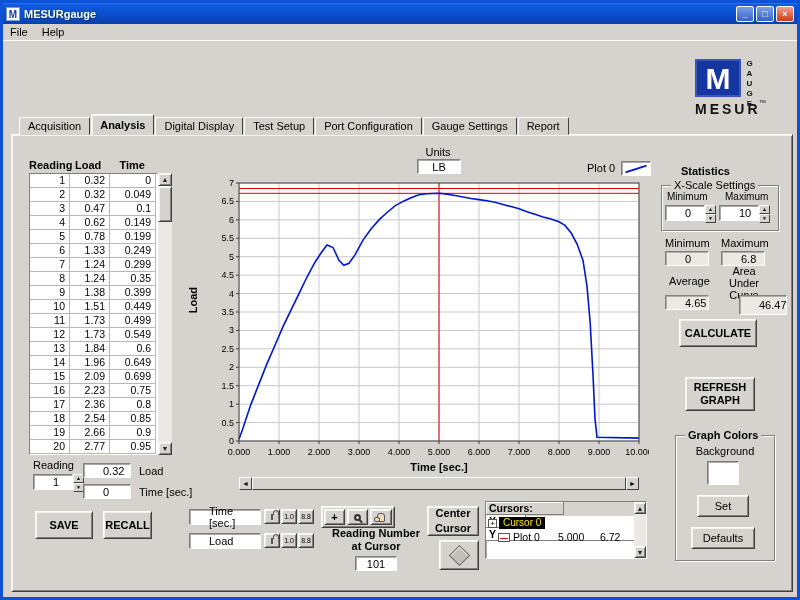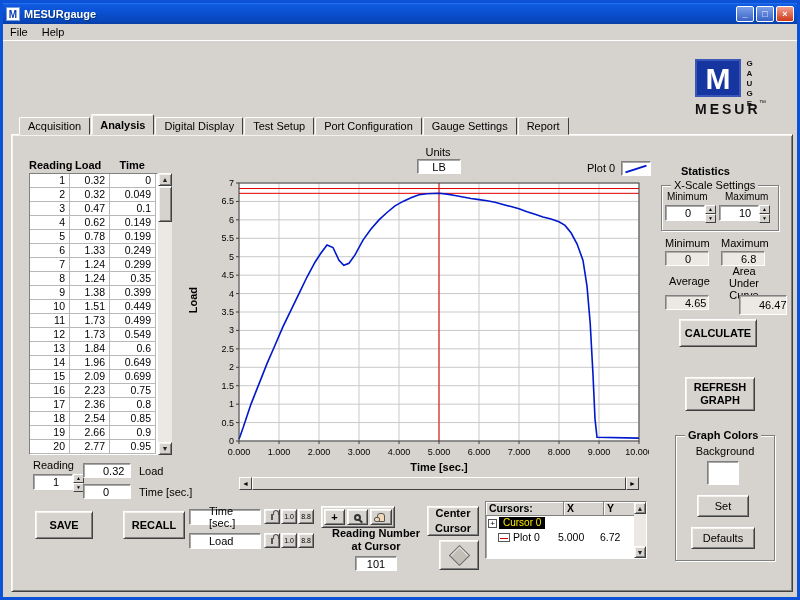--- a/index.html
+++ b/index.html
@@ -84,21 +84,21 @@
     right:-4px;bottom:-3px;}
   .icon-hand{display:inline-block;width:8px;height:9px;background:#f0d8b8;border:1px solid #555;
     border-radius:3px 3px 1px 1px;position:relative;}
   .icon-hand:before{content:"";position:absolute;left:-4px;top:3px;width:4px;height:3px;background:#f0d8b8;
     border:1px solid #555;border-radius:2px;}
   .mini-btn{width:16px;height:15px;font-size:7px;display:inline-flex;align-items:center;justify-content:center;}
   .diamond{width:15px;height:15px;background:#c2bfb8;border:1px solid #666;transform:rotate(45deg);
     box-shadow:inset 1px 1px 0 #eee;}
   
   #cursors-panel{position:absolute;left:482px;top:498px;width:162px;height:58px;background:#fff;}
-  #cursors-header{display:flex;height:14px;background:#d6d3ce;font-size:10.5px;font-weight:bold;}
+  #cursors-header{display:flex;height:14px;background:#d6d3ce;font-size:10.5px;font-weight:bold;flex-direction:column;}
   #cursors-header span{border-right:1px solid #808080;border-bottom:1px solid #808080;padding:0 3px;
     box-shadow:inset 1px 1px 0 #fff;}
   .cur-row{display:flex;height:14px;font-size:10.5px;align-items:center;}
   .chip{background:#000;color:#ffe800;padding:0 4px;font-size:10px;line-height:12px;}
   .tree-box{width:9px;height:9px;border:1px solid #555;background:#fff;font-size:8px;line-height:7px;
     text-align:center;margin:0 2px;cursor:pointer;}
   .plot-ico{width:12px;height:9px;border:1px solid #555;background:#fff;margin:0 3px 0 12px;position:relative;}
   .plot-ico:after{content:"";position:absolute;left:1px;top:4px;width:8px;height:1px;background:#c00;}
   
   .group-legend{position:absolute;background:#d6d3ce;padding:0 3px;font-size:11px;}
@@ -263,21 +263,21 @@
         <div>▲</div>
         <div>▼</div>
       </span>
   </div>
   <div class="abs sunken val" style="left:80px;top:460px;width:48px;height:15px">0.32</div>
   <div class="abs lbl" style="left:136px;top:462px">Load</div>
   <div class="abs sunken val" style="left:80px;top:481px;width:48px;height:15px">0</div>
   <div class="abs lbl" style="left:136px;top:483px">Time [sec.]</div>
 
   <button class="btn abs bold" style="left:32px;top:508px;width:58px;height:28px">SAVE</button>
-  <button class="btn abs bold" style="left:120px;top:508px;width:62px;height:28px">RECALL</button>
+  <button class="btn abs bold" style="left:100px;top:508px;width:49px;height:28px">RECALL</button>
 
   <div class="abs lbl center" style="left:400px;top:143px;width:70px">Units</div>
   <div class="abs sunken val" style="left:414px;top:156px;width:44px;height:15px;justify-content:center">LB</div>
   <div class="abs lbl" style="left:584px;top:159px">Plot 0</div>
   <div class="abs sunken" style="left:618px;top:158px;width:30px;height:15px">
     <div style="width: 22px; height: 2px; margin: 6px auto; transform: rotate(-18deg); background: rgb(0, 24, 204);"></div>
   </div>
 
   <div id="chart-wrap">
     <div id="ylabel">Load</div>

